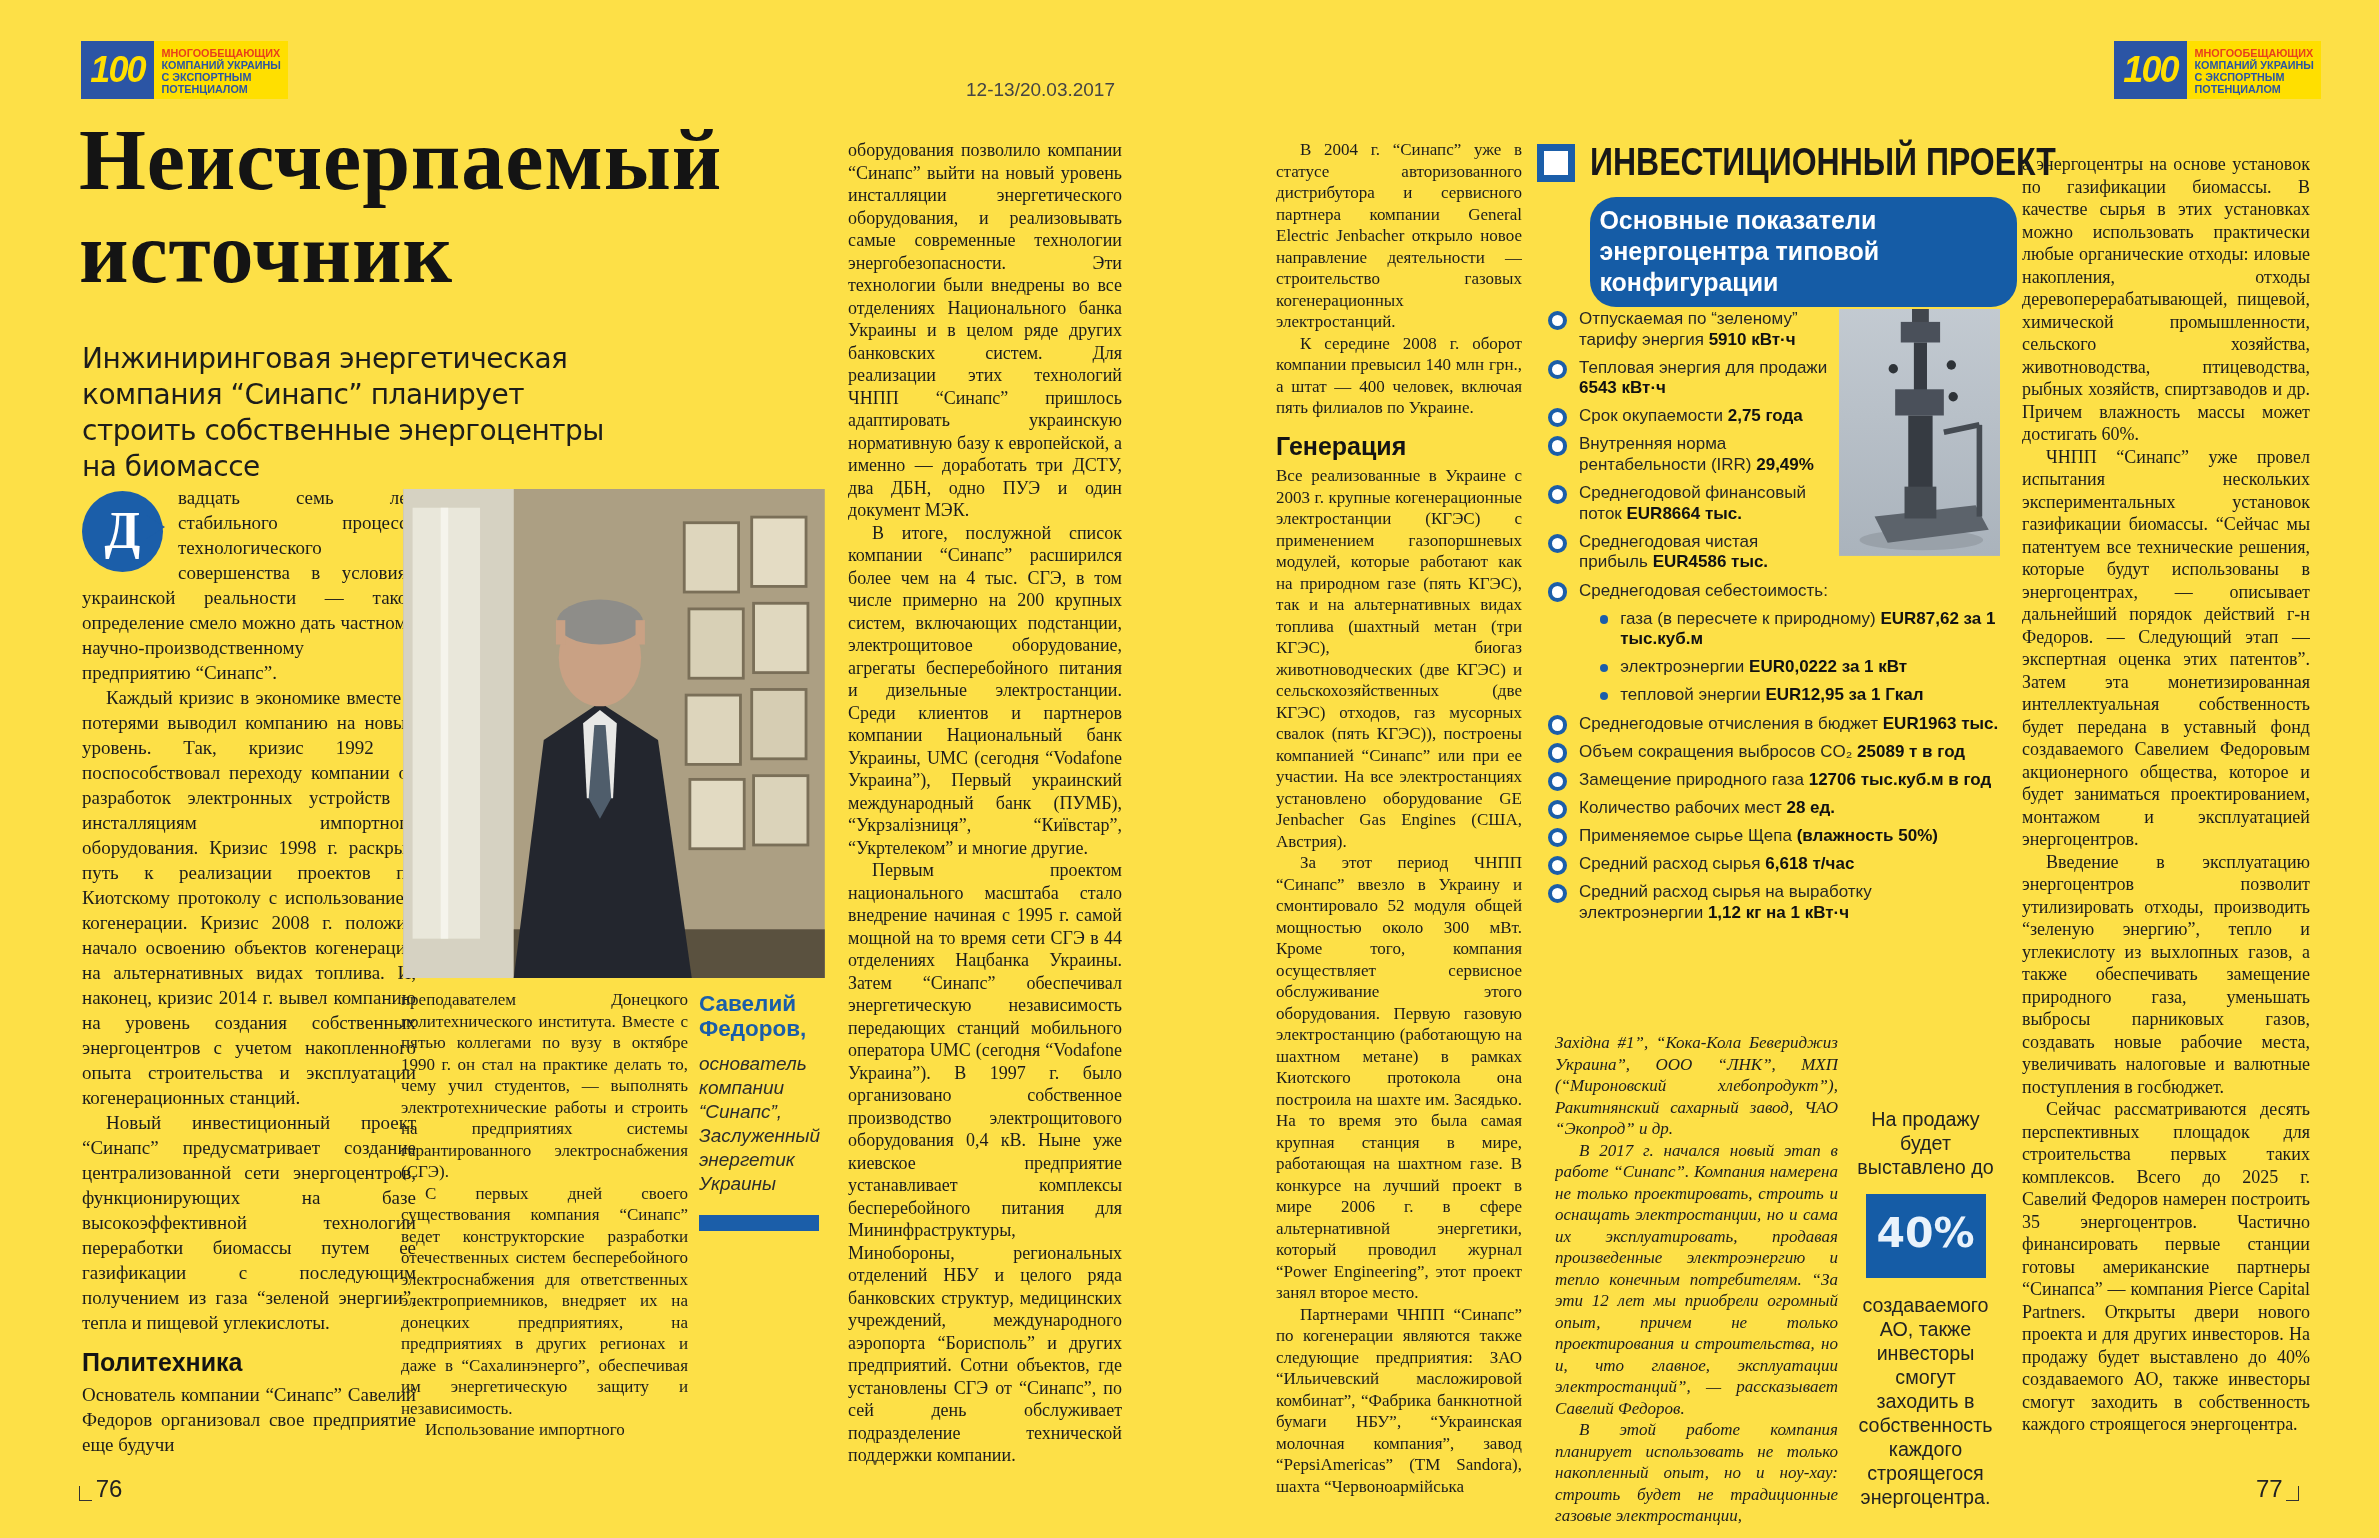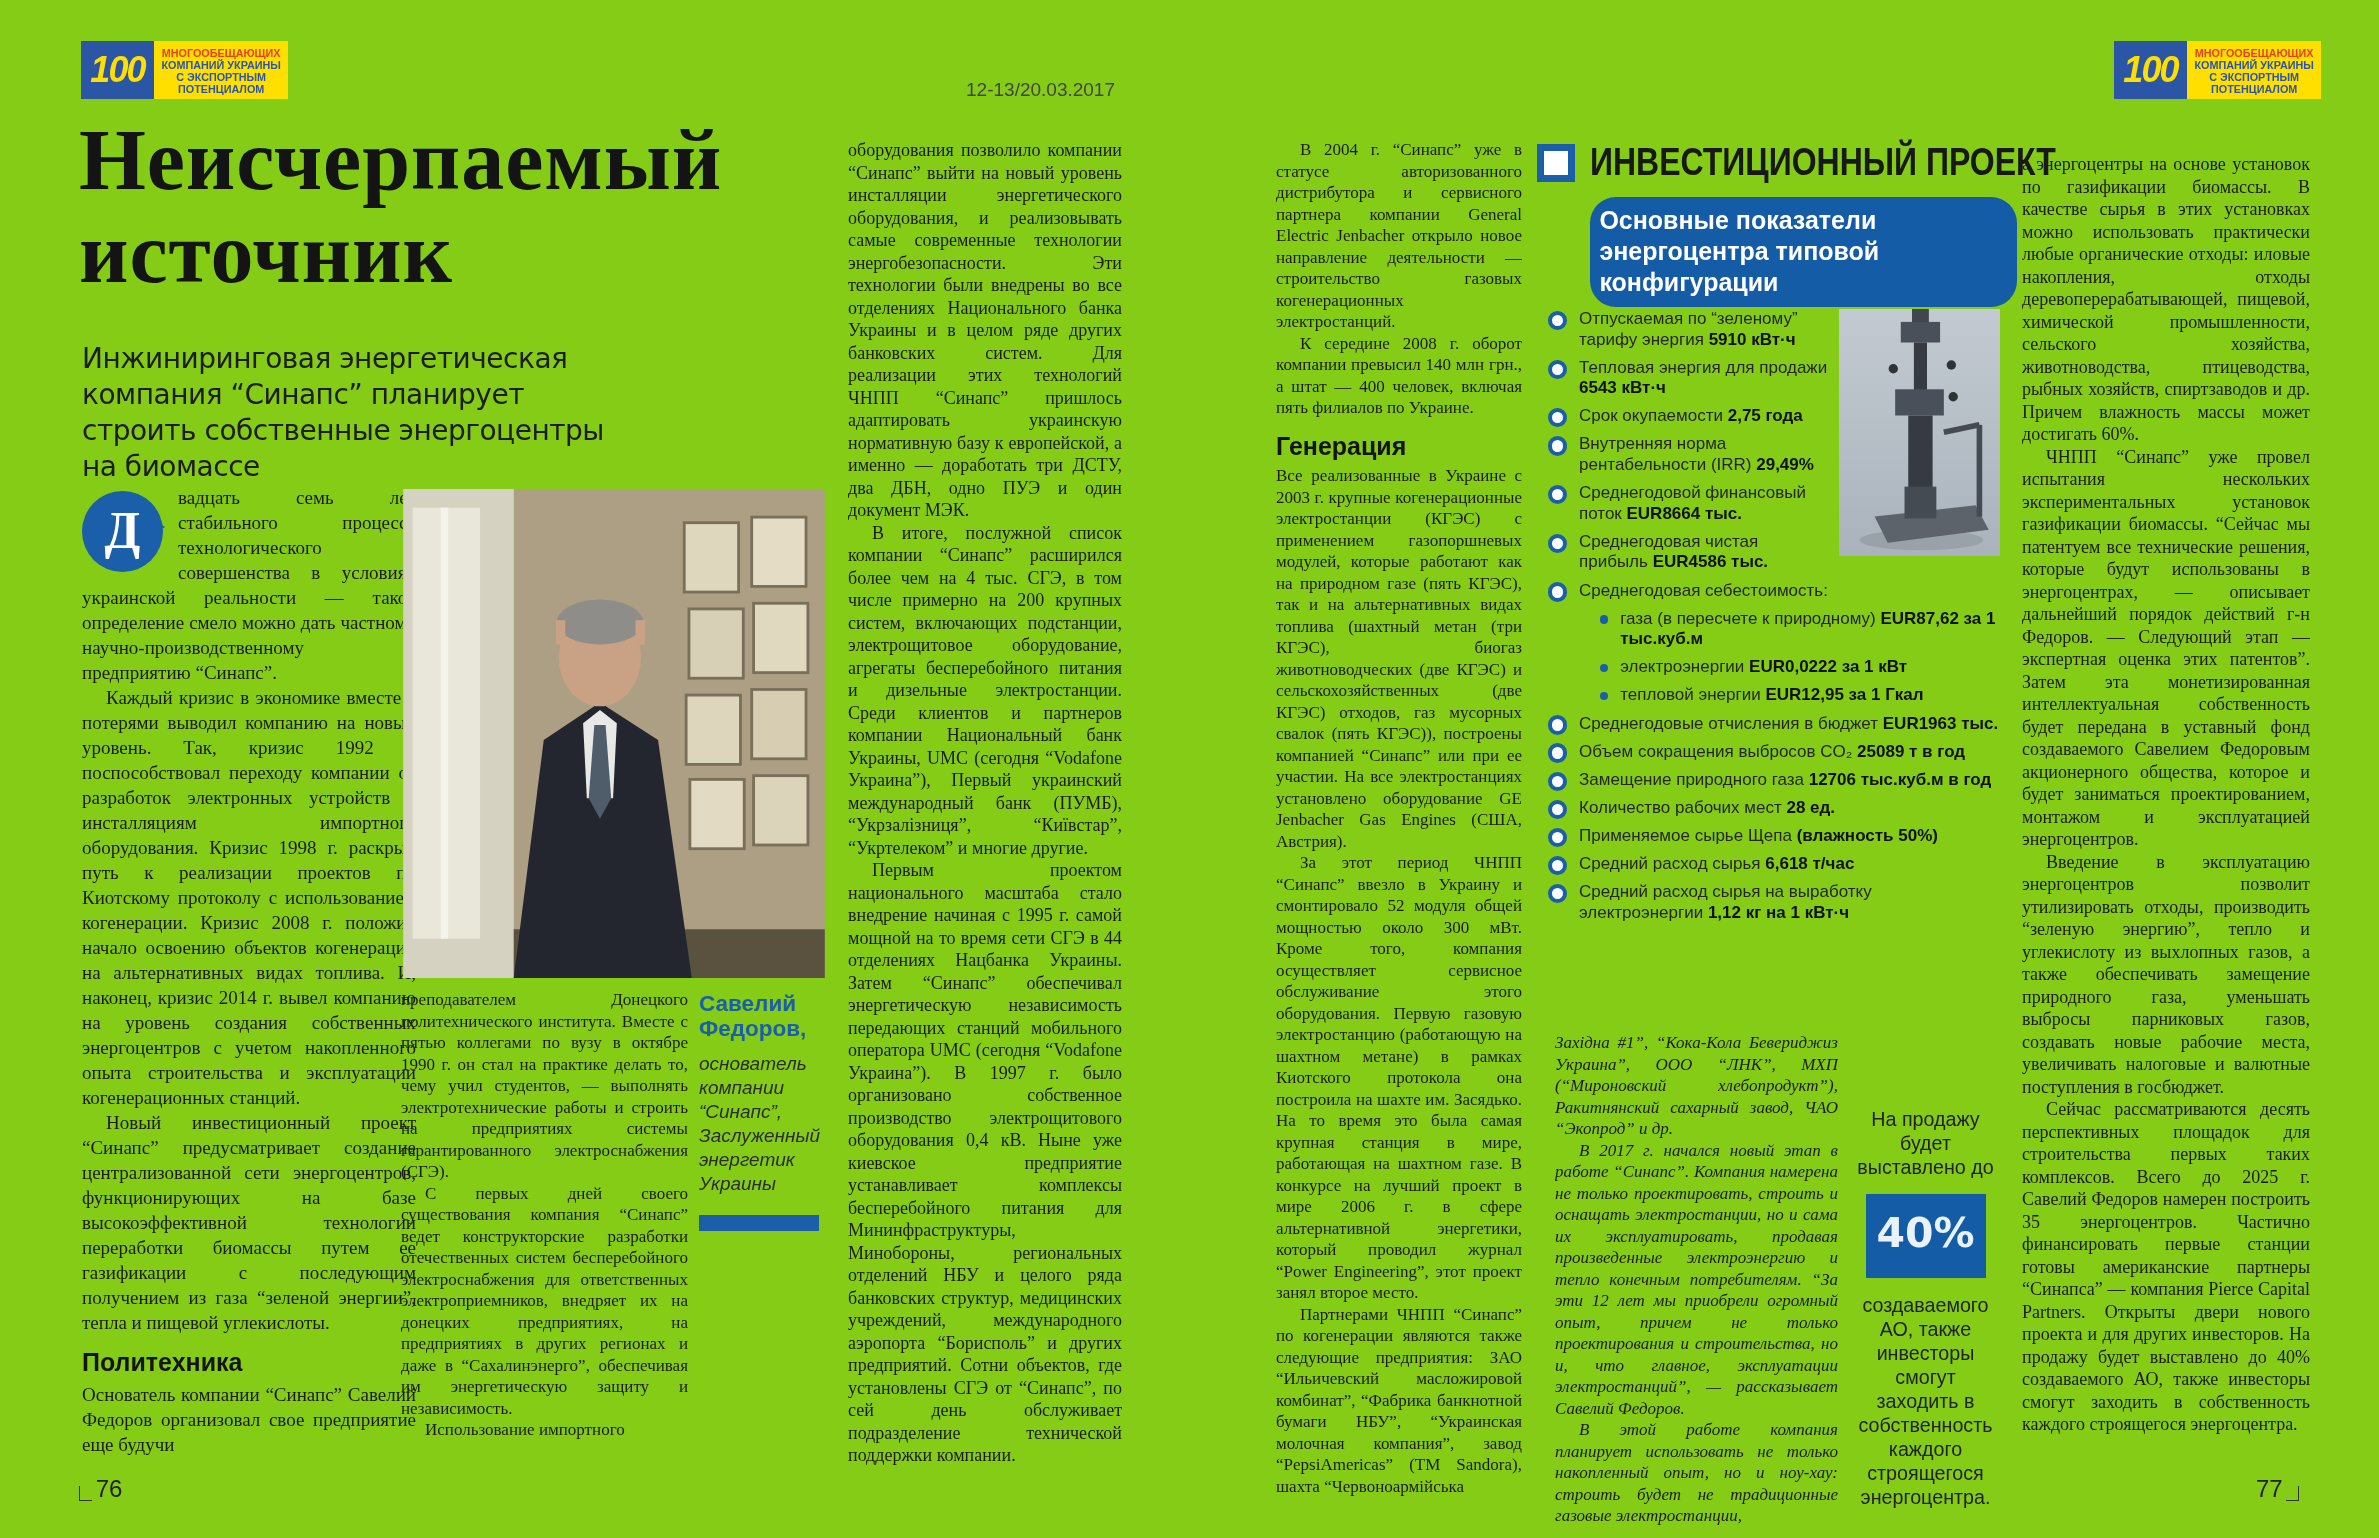--- a/index.html
+++ b/index.html
@@ -1,23 +1,23 @@
 <!DOCTYPE html>
 <html style="font-size:15px"><head>
 <meta charset="utf-8">
 <style>
   html,body{margin:0;padding:0;background:#d9d9d9;}
-  #spread{position:relative;width:2380px;height:1538px;background:#84cc16;overflow:hidden;
+  #spread{position:relative;width:2380px;height:1538px;background:#fde047;overflow:hidden;
           font-family:"Liberation Serif",serif;color:#1c1c1c;}
   .abs{position:absolute;}
   
   .logo{display:flex;align-items:stretch;height:58px;}
   .logo-100{background:#2b55a5;color:#ffdf00;width:73px;display:flex;align-items:center;justify-content:center;
             font:italic 800 36px/36px "Liberation Sans",sans-serif;letter-spacing:-1.9px;}
-  .logo-lines{background:#ffdf00;padding:4.7px 7.5px 3.7px 7.5px;display:flex;flex-direction:column;justify-content:center;align-items:center;}
+  .logo-lines{background:#ffdf00;padding:4.7px 7.5px 3.7px 7.5px;display:flex;flex-direction:column;justify-content:center;}
   .logo-lines div{font:800 10.8px/12px "Liberation Sans",sans-serif;color:#2b55a5;white-space:nowrap;}
   .logo-lines div:first-child{color:#e8401c;}
   
   .date{font:19px/22.5px "Liberation Sans",sans-serif;color:#444;text-align:right;}
   .headline{font:700 86px/93px "Liberation Serif",serif;color:#141414;letter-spacing:0.9px;}
   .subtitle{font:400 28px/36px "DejaVu Sans",sans-serif;color:#1d1d1b;letter-spacing:-0.5px;}
   
   .col{position:absolute;text-align:justify;overflow:hidden;}
   .col p{margin:0;text-indent:24px;}
   .col p.ni{text-indent:0;}

